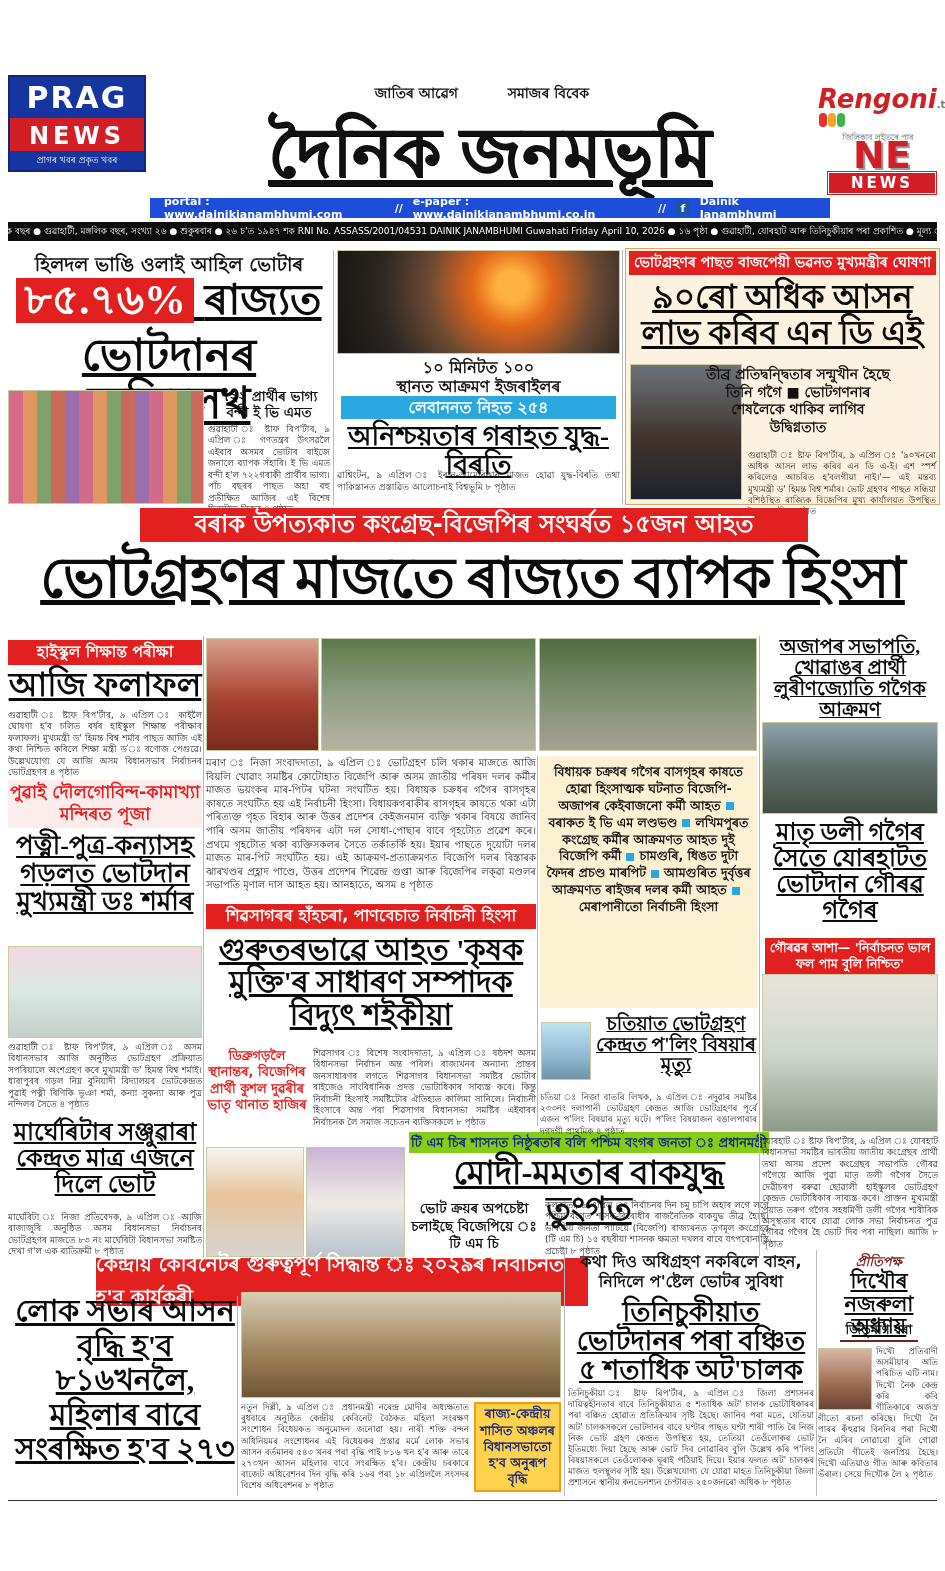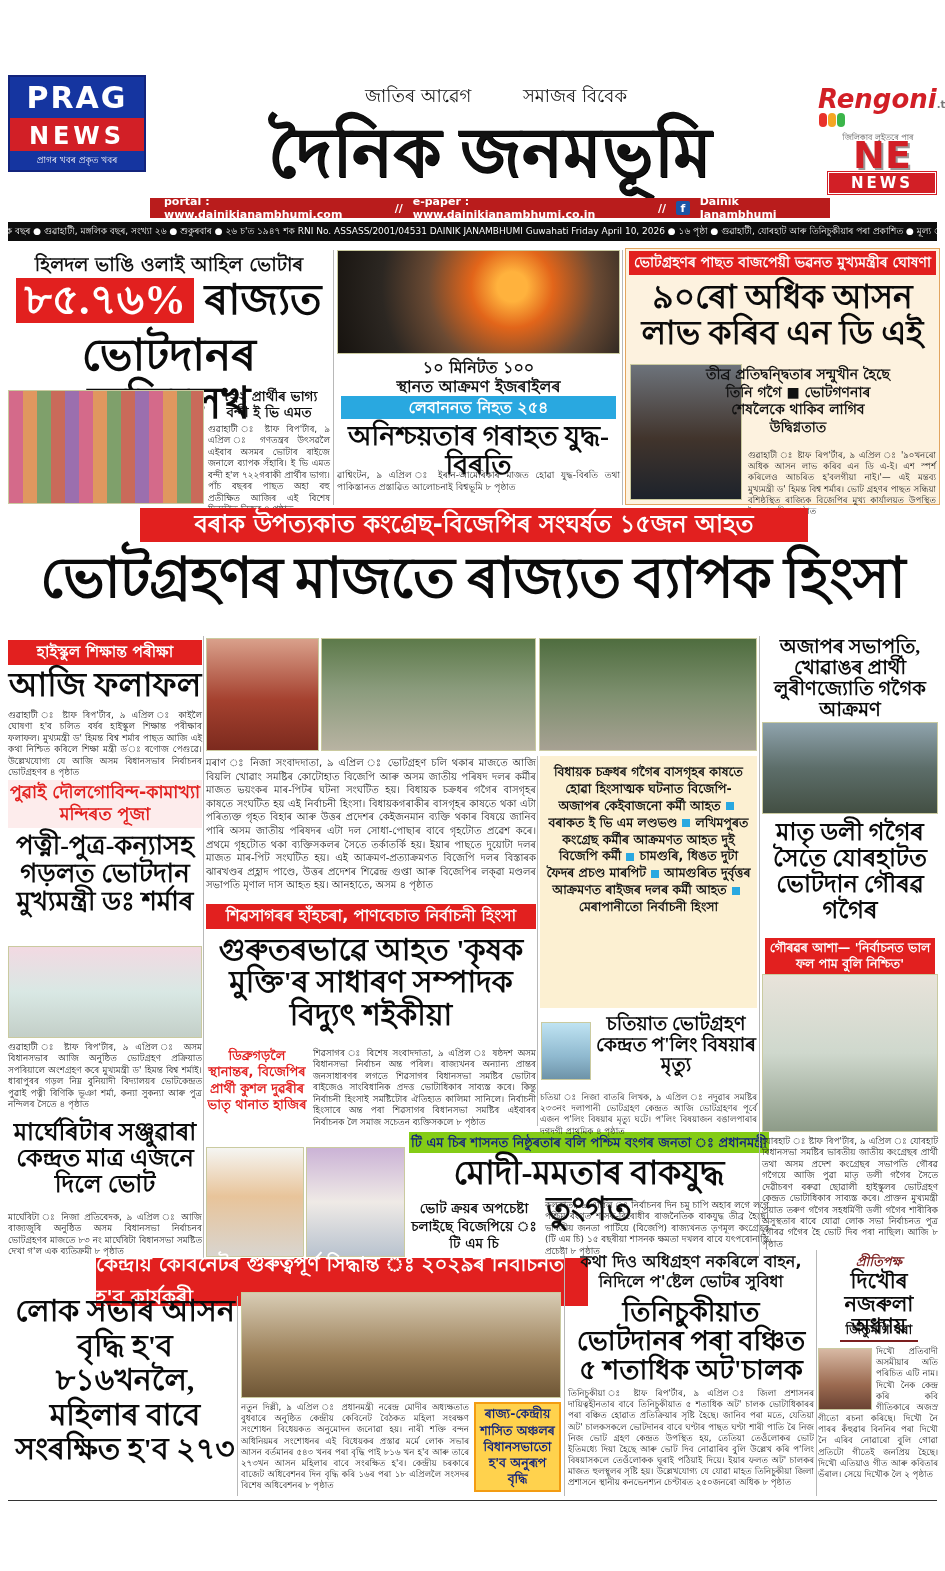--- a/index.html
+++ b/index.html
@@ -1,36 +1,36 @@
 <!DOCTYPE html>
 <html><head>
 <meta charset="utf-8">
 <style>
   html,body{margin:0;padding:0;background:#e8e8e8;}
   #page{position:relative;width:945px;height:1571px;background:#fff;margin:0 auto;
         font-family:"DejaVu Sans","Liberation Sans",sans-serif;color:#111;overflow:hidden;}
   .abs{position:absolute;box-sizing:border-box;}
-  .ser{font-family:"Liberation Serif","DejaVu Serif",serif;}
+  .ser{font-family:"Liberation Serif","DejaVu Serif",serif;text-decoration:underline;}
   .ctr{text-align:center;}
   .jst{text-align:justify;}
   .hdl{font-weight:900;line-height:1.08;color:#0b0b0b;}
   .bodytxt{font-size:9.5px;line-height:1.3;color:#222;}
   .redbg{background:#e2201f;color:#fff;}
   .kick{font-weight:bold;display:flex;align-items:center;justify-content:center;}
   .vsep{width:1px;background:#b8b8b8;}
   .hsep{height:2px;background:#222;}
   .photo{background-size:cover;border:1px solid #caca9f;}
   .sq{display:inline-block;width:8px;height:8px;background:#29a8e0;margin:0 5px 0 5px;vertical-align:middle;}
   
   .prag{display:flex;flex-direction:column;border:2px solid #13247c;}
   .prag .p1{background:#1535a0;color:#fff;font-weight:900;font-size:30px;text-align:center;letter-spacing:2px;padding:3px 0;border-bottom:3px solid #d21f26;}
   .prag .p2{background:#d21f26;color:#fff;font-weight:900;font-size:24px;text-align:center;letter-spacing:4px;padding:1px 0;}
   .prag .p3{background:#1535a0;color:#fff;font-size:9px;text-align:center;padding:2px 0;}
   .mast-title{font-weight:900;letter-spacing:1px;text-shadow:1px 1px 0 #000;}
-  .portal{display:flex;align-items:center;gap:10px;background:#b91c1c;color:#fff;
+  .portal{display:flex;align-items:center;gap:10px;background:#1d4ed8;color:#fff;
           font-size:11px;font-weight:bold;padding:0 14px;height:20px;}
   .slash{color:#fff;font-weight:900;}
   .fb{display:inline-flex;width:14px;height:14px;background:#1b55a5;color:#fff;align-items:center;justify-content:center;font-weight:bold;font-size:11px;border-radius:2px;}
   .infobar{background:#0d0d0d;color:#fff;font-size:9px;display:flex;align-items:center;justify-content:center;white-space:nowrap;overflow:hidden;}
   .rengoni{color:#d21f26;font-weight:900;font-style:italic;font-size:26px;line-height:1;}
   .rengoni small{font-size:10px;color:#777;font-style:normal;}
   .splash{display:inline-block;width:8px;height:14px;border-radius:4px;margin-left:1px;}
   .ne{color:#d21f26;font-weight:900;font-size:38px;line-height:.9;text-shadow:2px 2px 0 #9c9c9c;}
   .newsbox{background:#d21f26;color:#fff;font-weight:900;font-size:15px;letter-spacing:3px;text-align:center;padding:1px 0;border:1px solid #fff;outline:1px solid #d21f26;}
   .notebox{background:#fcf0d2;}
@@ -45,21 +45,21 @@
 <body>
 
 <div id="page">
 
   <div class="abs prag" style="left:8px;top:75px;width:138px;">
     <div class="p1">PRAG</div>
     <div class="p2">NEWS</div>
     <div class="p3">প্ৰাগৰ খবৰ প্ৰকৃত খবৰ</div>
   </div>
 
-  <div class="abs ctr" style="left:256px;top:82px;width:480px;font-size:18px;font-weight:normal;">
+  <div class="abs ctr" style="left:242px;top:82px;width:480px;font-size:14px;font-weight:bold;">
     <span>জাতিৰ আৱেগ</span>
     <span style="display:inline-block;width:40px;"></span>
     <span>সমাজৰ বিবেক</span>
   </div>
 
   <div class="abs ctr ser mast-title" style="left:140px;top:100px;width:700px;font-size:68px;">দৈনিক জনমভূমি</div>
 
   <div class="abs" style="left:818px;top:86px;width:120px;">
     <span class="rengoni"><span>Rengoni</span><small>.tv</small></span>
     <span class="splash" style="background:#e8312a;"></span><span class="splash" style="background:#f5a623;"></span><span class="splash" style="background:#3bb54a;"></span>

